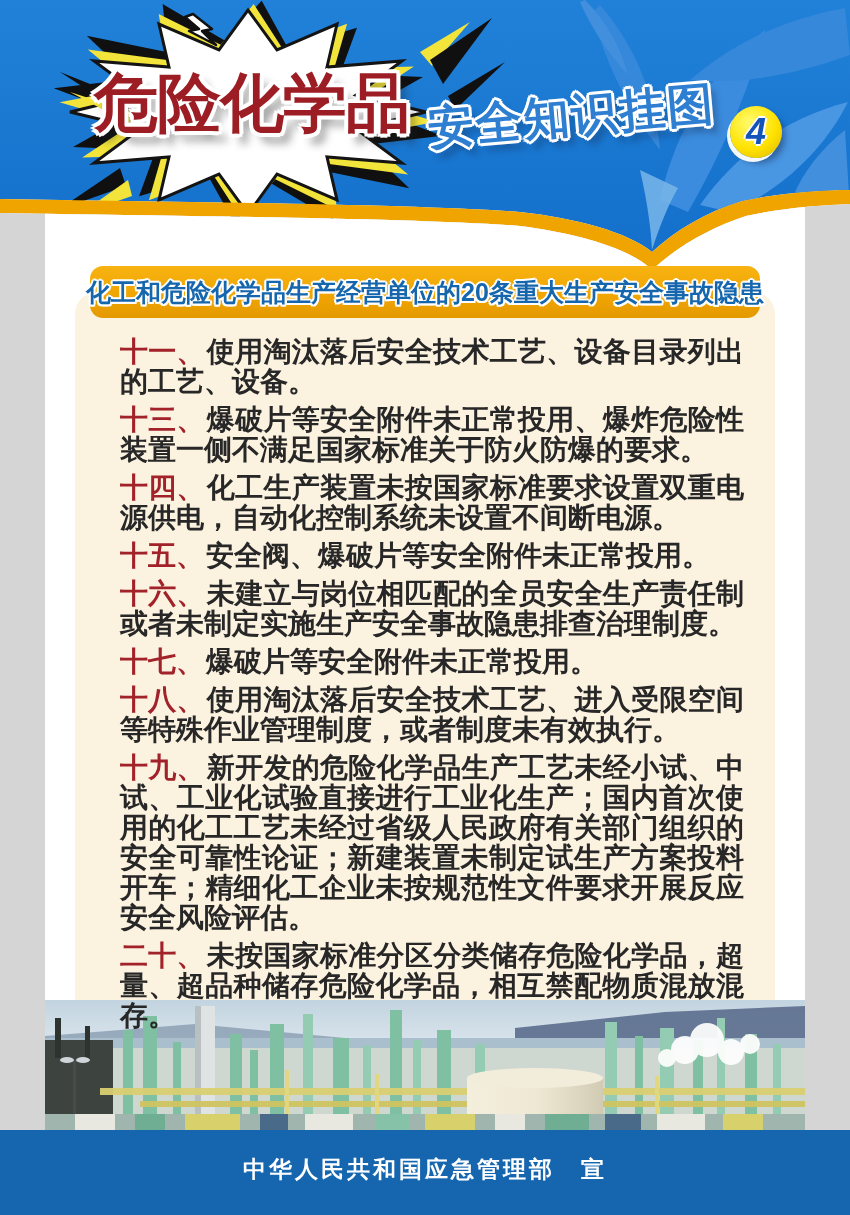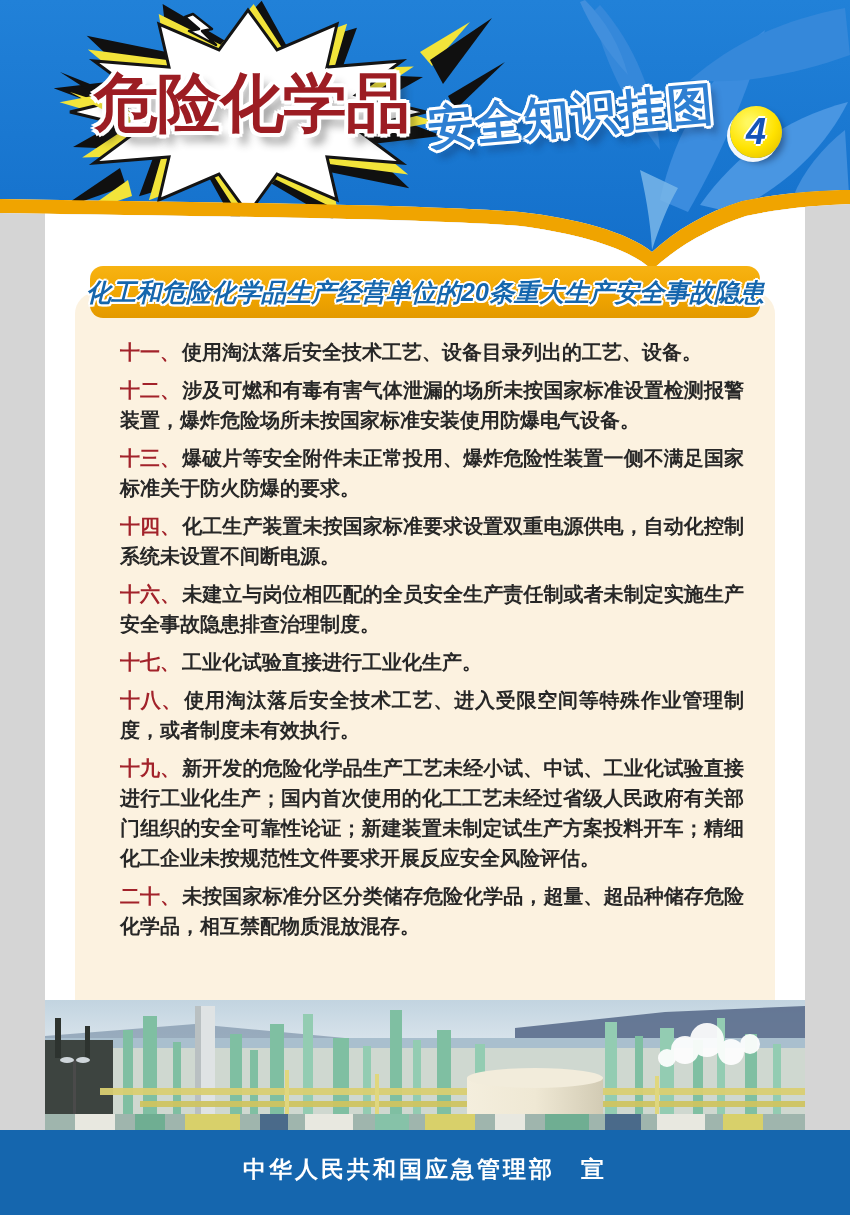--- a/index.html
+++ b/index.html
@@ -52,25 +52,25 @@
   }
   .panel-heading{
     position:absolute;left:90px;top:266px;width:670px;height:52px;
     border-radius:13px;
     background:linear-gradient(#f7b312,var(--accent_gold) 60%,#e39a00);
     display:flex;align-items:center;justify-content:center;
     font-size:25px;font-weight:bold;letter-spacing:0px;
     color:var(--heading_blue);
     text-shadow:2px 0 0 #fff,-2px 0 0 #fff,0 2px 0 #fff,0 -2px 0 #fff,
       1.5px 1.5px 0 #fff,-1.5px 1.5px 0 #fff,1.5px -1.5px 0 #fff,-1.5px -1.5px 0 #fff;
-    white-space:nowrap;z-index:5;font-style:italic;
+    white-space:nowrap;z-index:5;
   }
   .hazard-list{position:absolute;left:120px;top:337px;width:624px;z-index:4;}
   .hazard-list p{
-    margin:0 0 8px 0;font-size:20px;line-height:30px;font-weight:bold;
+    margin:0 0 8px 0;font-size:28px;line-height:30px;font-weight:bold;
     color:var(--text_dark);text-align:justify;
   }
   .hazard-list .num{color:var(--number_red);margin-right:2px;}
 
   
   .photo{position:absolute;left:45px;top:1000px;width:760px;height:130px;z-index:1;}
   .photo svg{display:block;}
 
   
   .footer{
@@ -231,25 +231,25 @@
         <rect x="678" y="114" width="40" height="16" fill="#d8d06a"></rect>
     </g>
   </svg>
 </div>
 
 <div class="panel"></div>
 <div class="panel-heading">化工和危险化学品生产经营单位的20条重大生产安全事故隐患</div>
 
 <div class="hazard-list">
   <p><span class="num">十一、</span><span>使用淘汰落后安全技术工艺、设备目录列出的工艺、设备。</span></p>
-  <p><span class="num">十二、</span><span>涉及可燃和有毒有害气体泄漏的场所未按国家标准设置检测报警装置，爆炸危险场所未按国家标准安装使用防爆电气设备。</span></p>
   <p><span class="num">十三、</span><span>爆破片等安全附件未正常投用、爆炸危险性装置一侧不满足国家标准关于防火防爆的要求。</span></p>
   <p><span class="num">十四、</span><span>化工生产装置未按国家标准要求设置双重电源供电，自动化控制系统未设置不间断电源。</span></p>
+  <p><span class="num">十五、</span><span>安全阀、爆破片等安全附件未正常投用。</span></p>
   <p><span class="num">十六、</span><span>未建立与岗位相匹配的全员安全生产责任制或者未制定实施生产安全事故隐患排查治理制度。</span></p>
-  <p><span class="num">十七、</span><span>工业化试验直接进行工业化生产。</span></p>
+  <p><span class="num">十七、</span><span>爆破片等安全附件未正常投用。</span></p>
   <p><span class="num">十八、</span><span>使用淘汰落后安全技术工艺、进入受限空间等特殊作业管理制度，或者制度未有效执行。</span></p>
   <p><span class="num">十九、</span><span>新开发的危险化学品生产工艺未经小试、中试、工业化试验直接进行工业化生产；国内首次使用的化工工艺未经过省级人民政府有关部门组织的安全可靠性论证；新建装置未制定试生产方案投料开车；精细化工企业未按规范性文件要求开展反应安全风险评估。</span></p>
   <p><span class="num">二十、</span><span>未按国家标准分区分类储存危险化学品，超量、超品种储存危险化学品，相互禁配物质混放混存。</span></p>
 </div>
 
 <div class="footer">
   <div class="footer-text">中华人民共和国应急管理部　宣</div>
 </div>
 
 </body></html>

